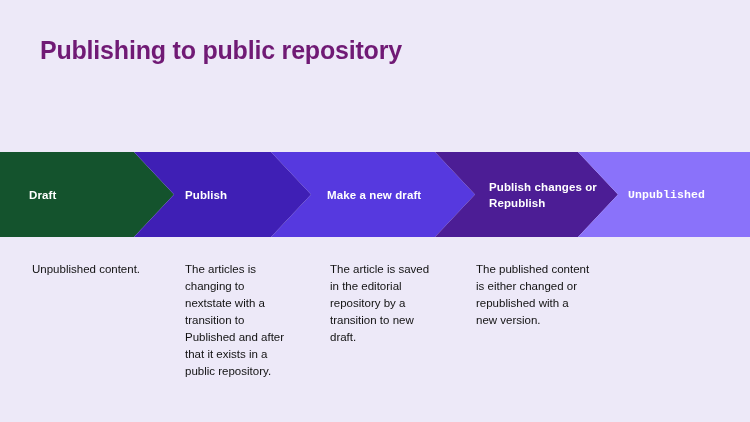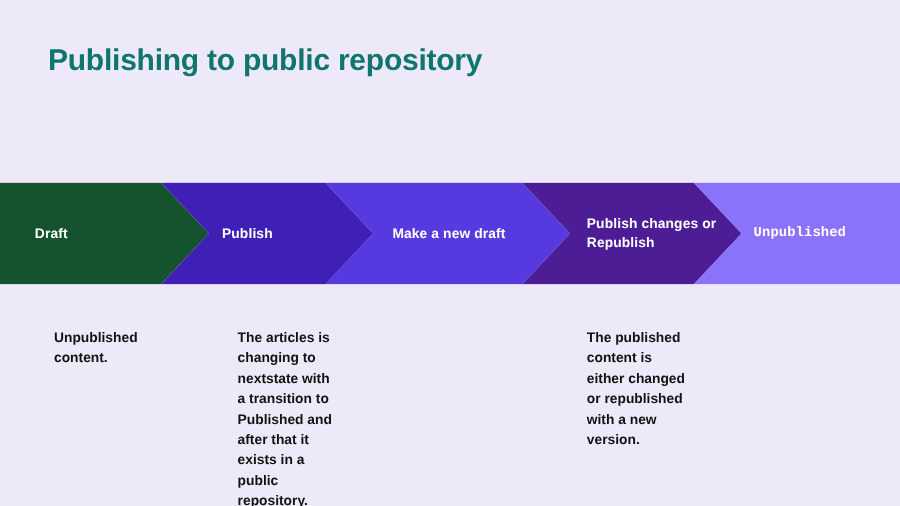--- a/index.html
+++ b/index.html
@@ -26,21 +26,21 @@
     position: absolute;
     left: 40px;
     top: 34px;
     width: 420px;
   }
   .slide-title {
     margin: 0;
     font-size: 25px;
     line-height: 32px;
     font-weight: bold;
-    color: #0f766e;
+    color: #701a75;
     letter-spacing: -0.2px;
   }
 
   
   .chevron-band {
     position: absolute;
     left: 0;
     top: 152px;
     width: 750px;
     height: 85px;
@@ -109,24 +109,24 @@
     left: 0;
     top: 258px;
     width: 750px;
     height: 160px;
   }
   .col {
     position: absolute;
     top: 0;
   }
   .col-text {
-    margin: 16px;
+    margin: 3px;
     font-size: 11.5px;
     line-height: 17px;
-    font-weight: bold;
+    font-weight: normal;
     color: #121212;
   }
   .col-1 { left: 29px;  width: 125px; }
   .col-2 { left: 182px; width: 115px; }
   .col-3 { left: 327px; width: 110px; }
   .col-4 { left: 473px; width: 120px; }
   .col-5 { left: 620px; width: 115px; }
 </style>
 </head>
 <body>
@@ -164,20 +164,23 @@
   <div class="columns">
 
     <div class="col col-1">
       <p class="col-text">Unpublished content.</p>
     </div>
 
     <div class="col col-2">
       <p class="col-text">The articles is changing to nextstate with a transition to Published and after that it exists in a public repository.</p>
     </div>
 
+    <div class="col col-3">
+      <p class="col-text">The article is saved in the editorial repository by a transition to new draft.</p>
+    </div>
 
     <div class="col col-4">
       <p class="col-text">The published content is either changed or republished with a new version.</p>
     </div>
 
 
   </div>
 
 </div>
 

